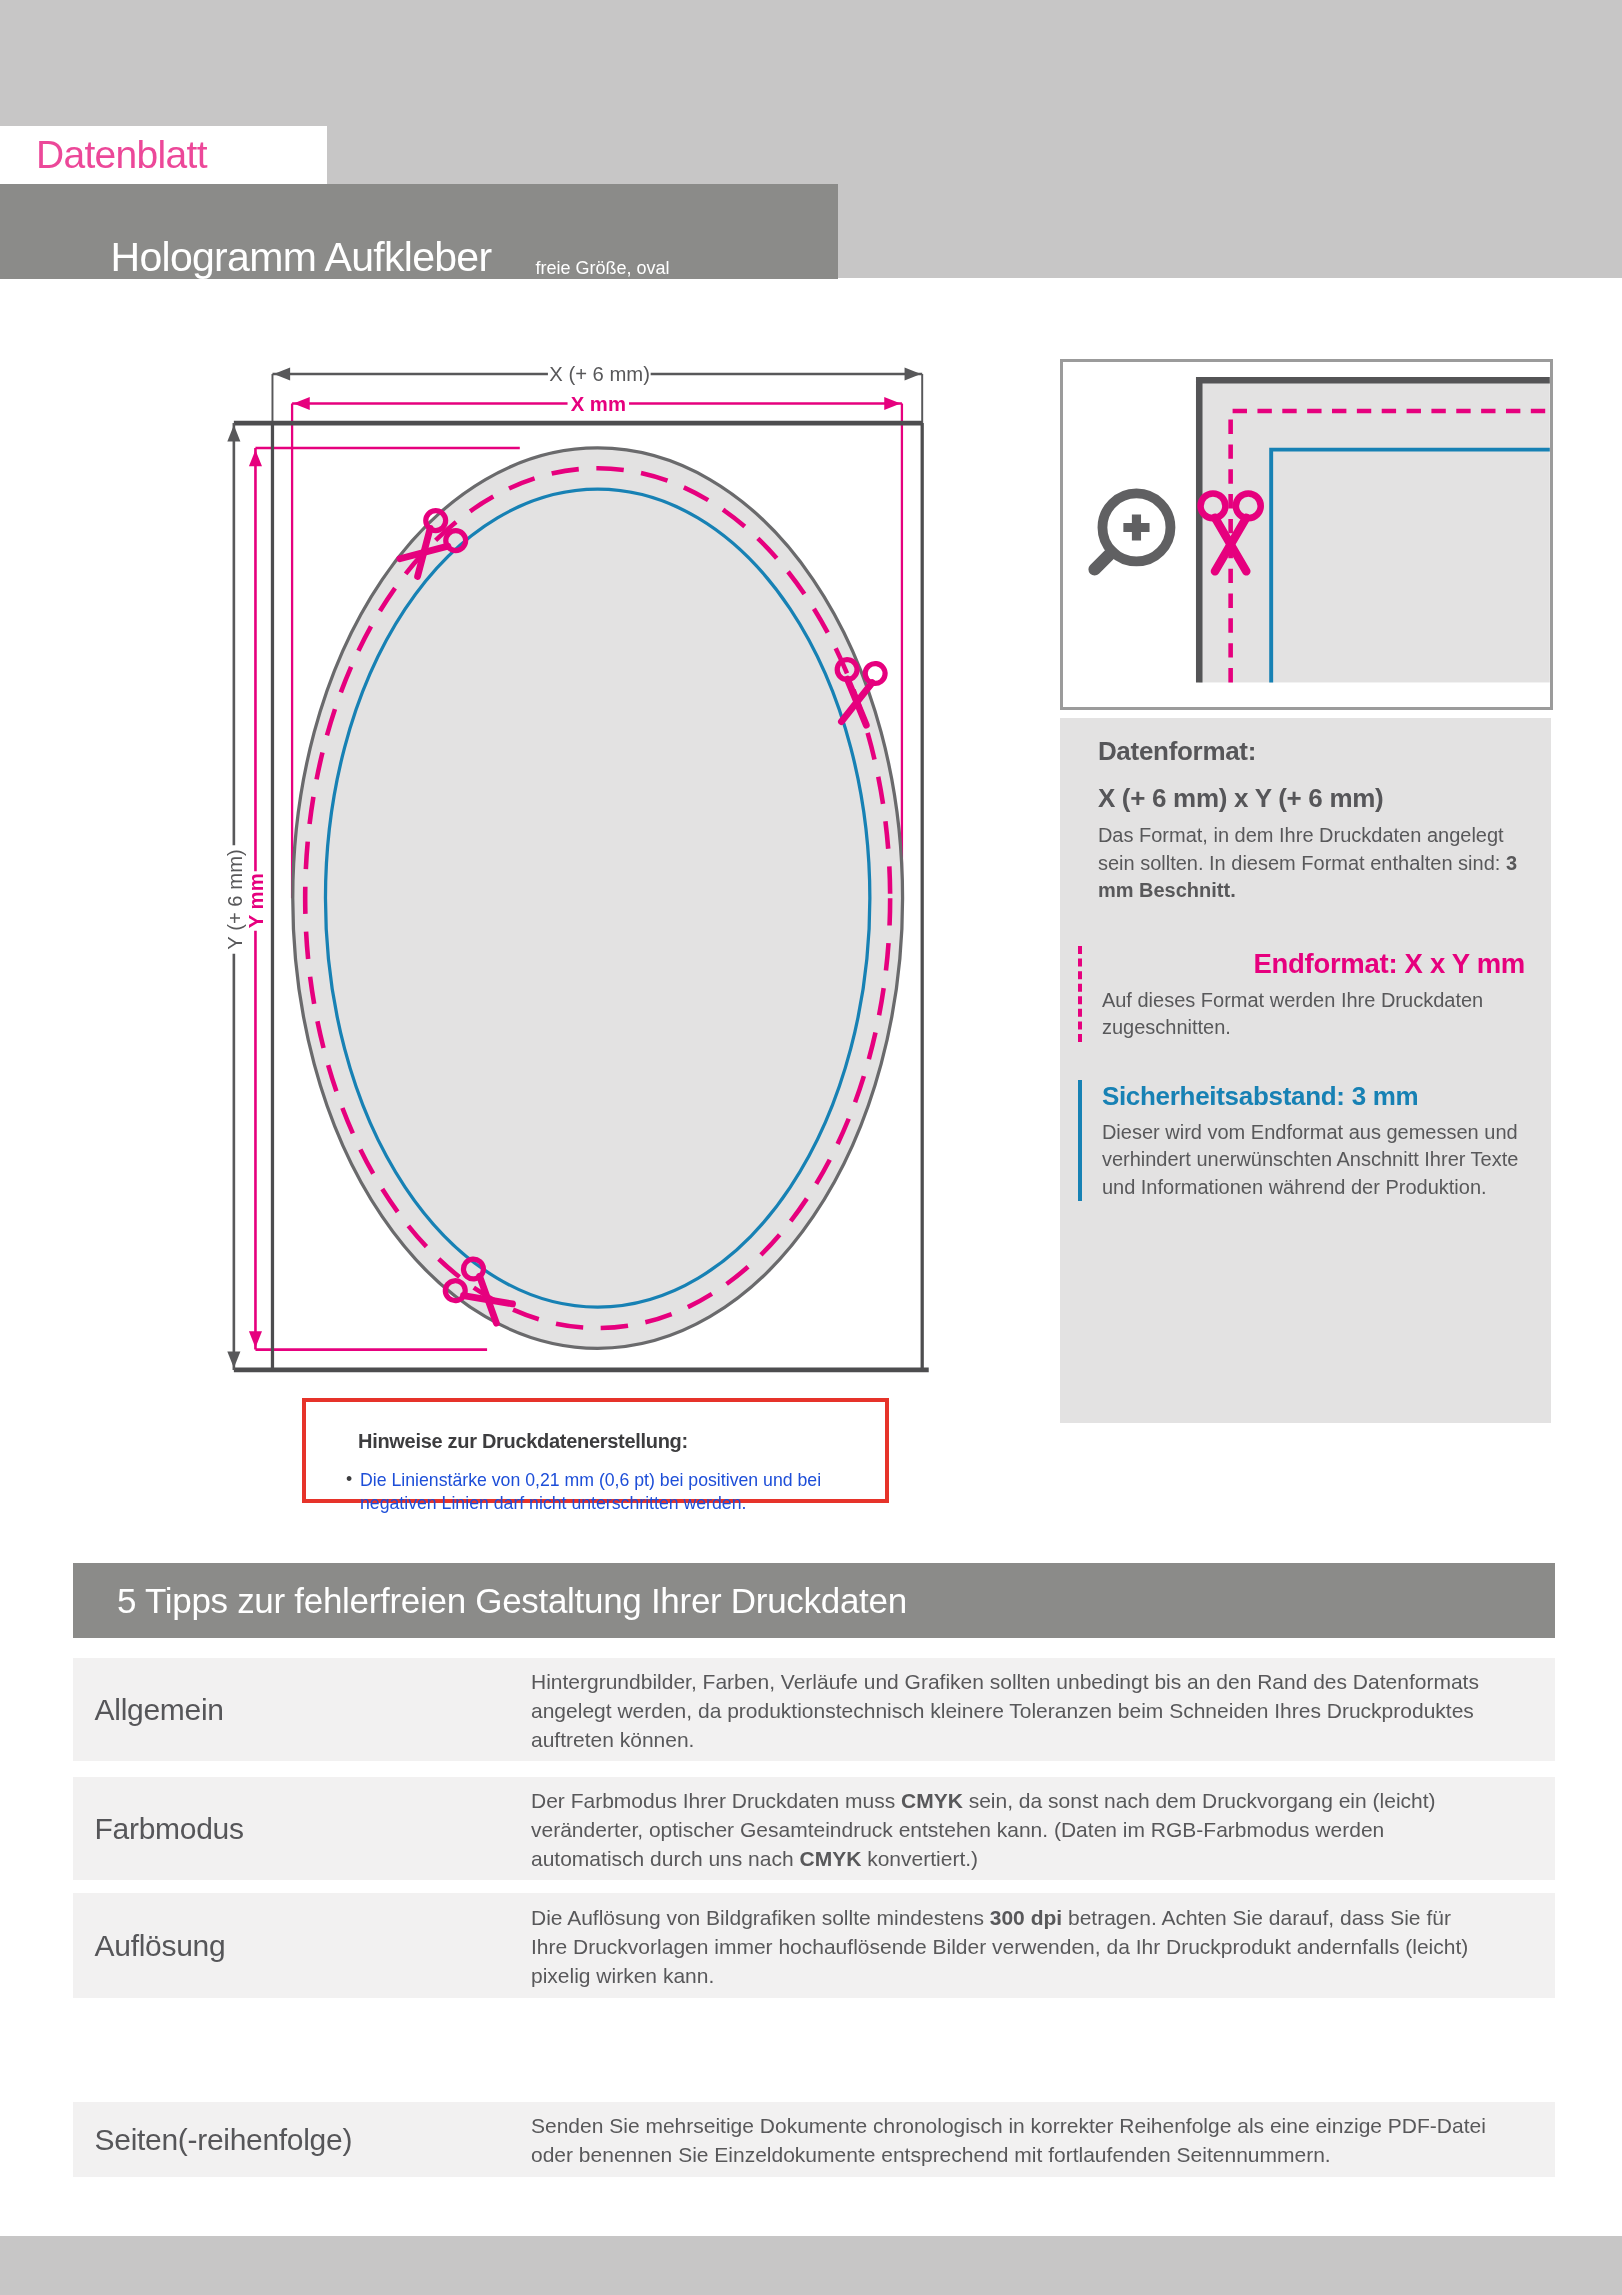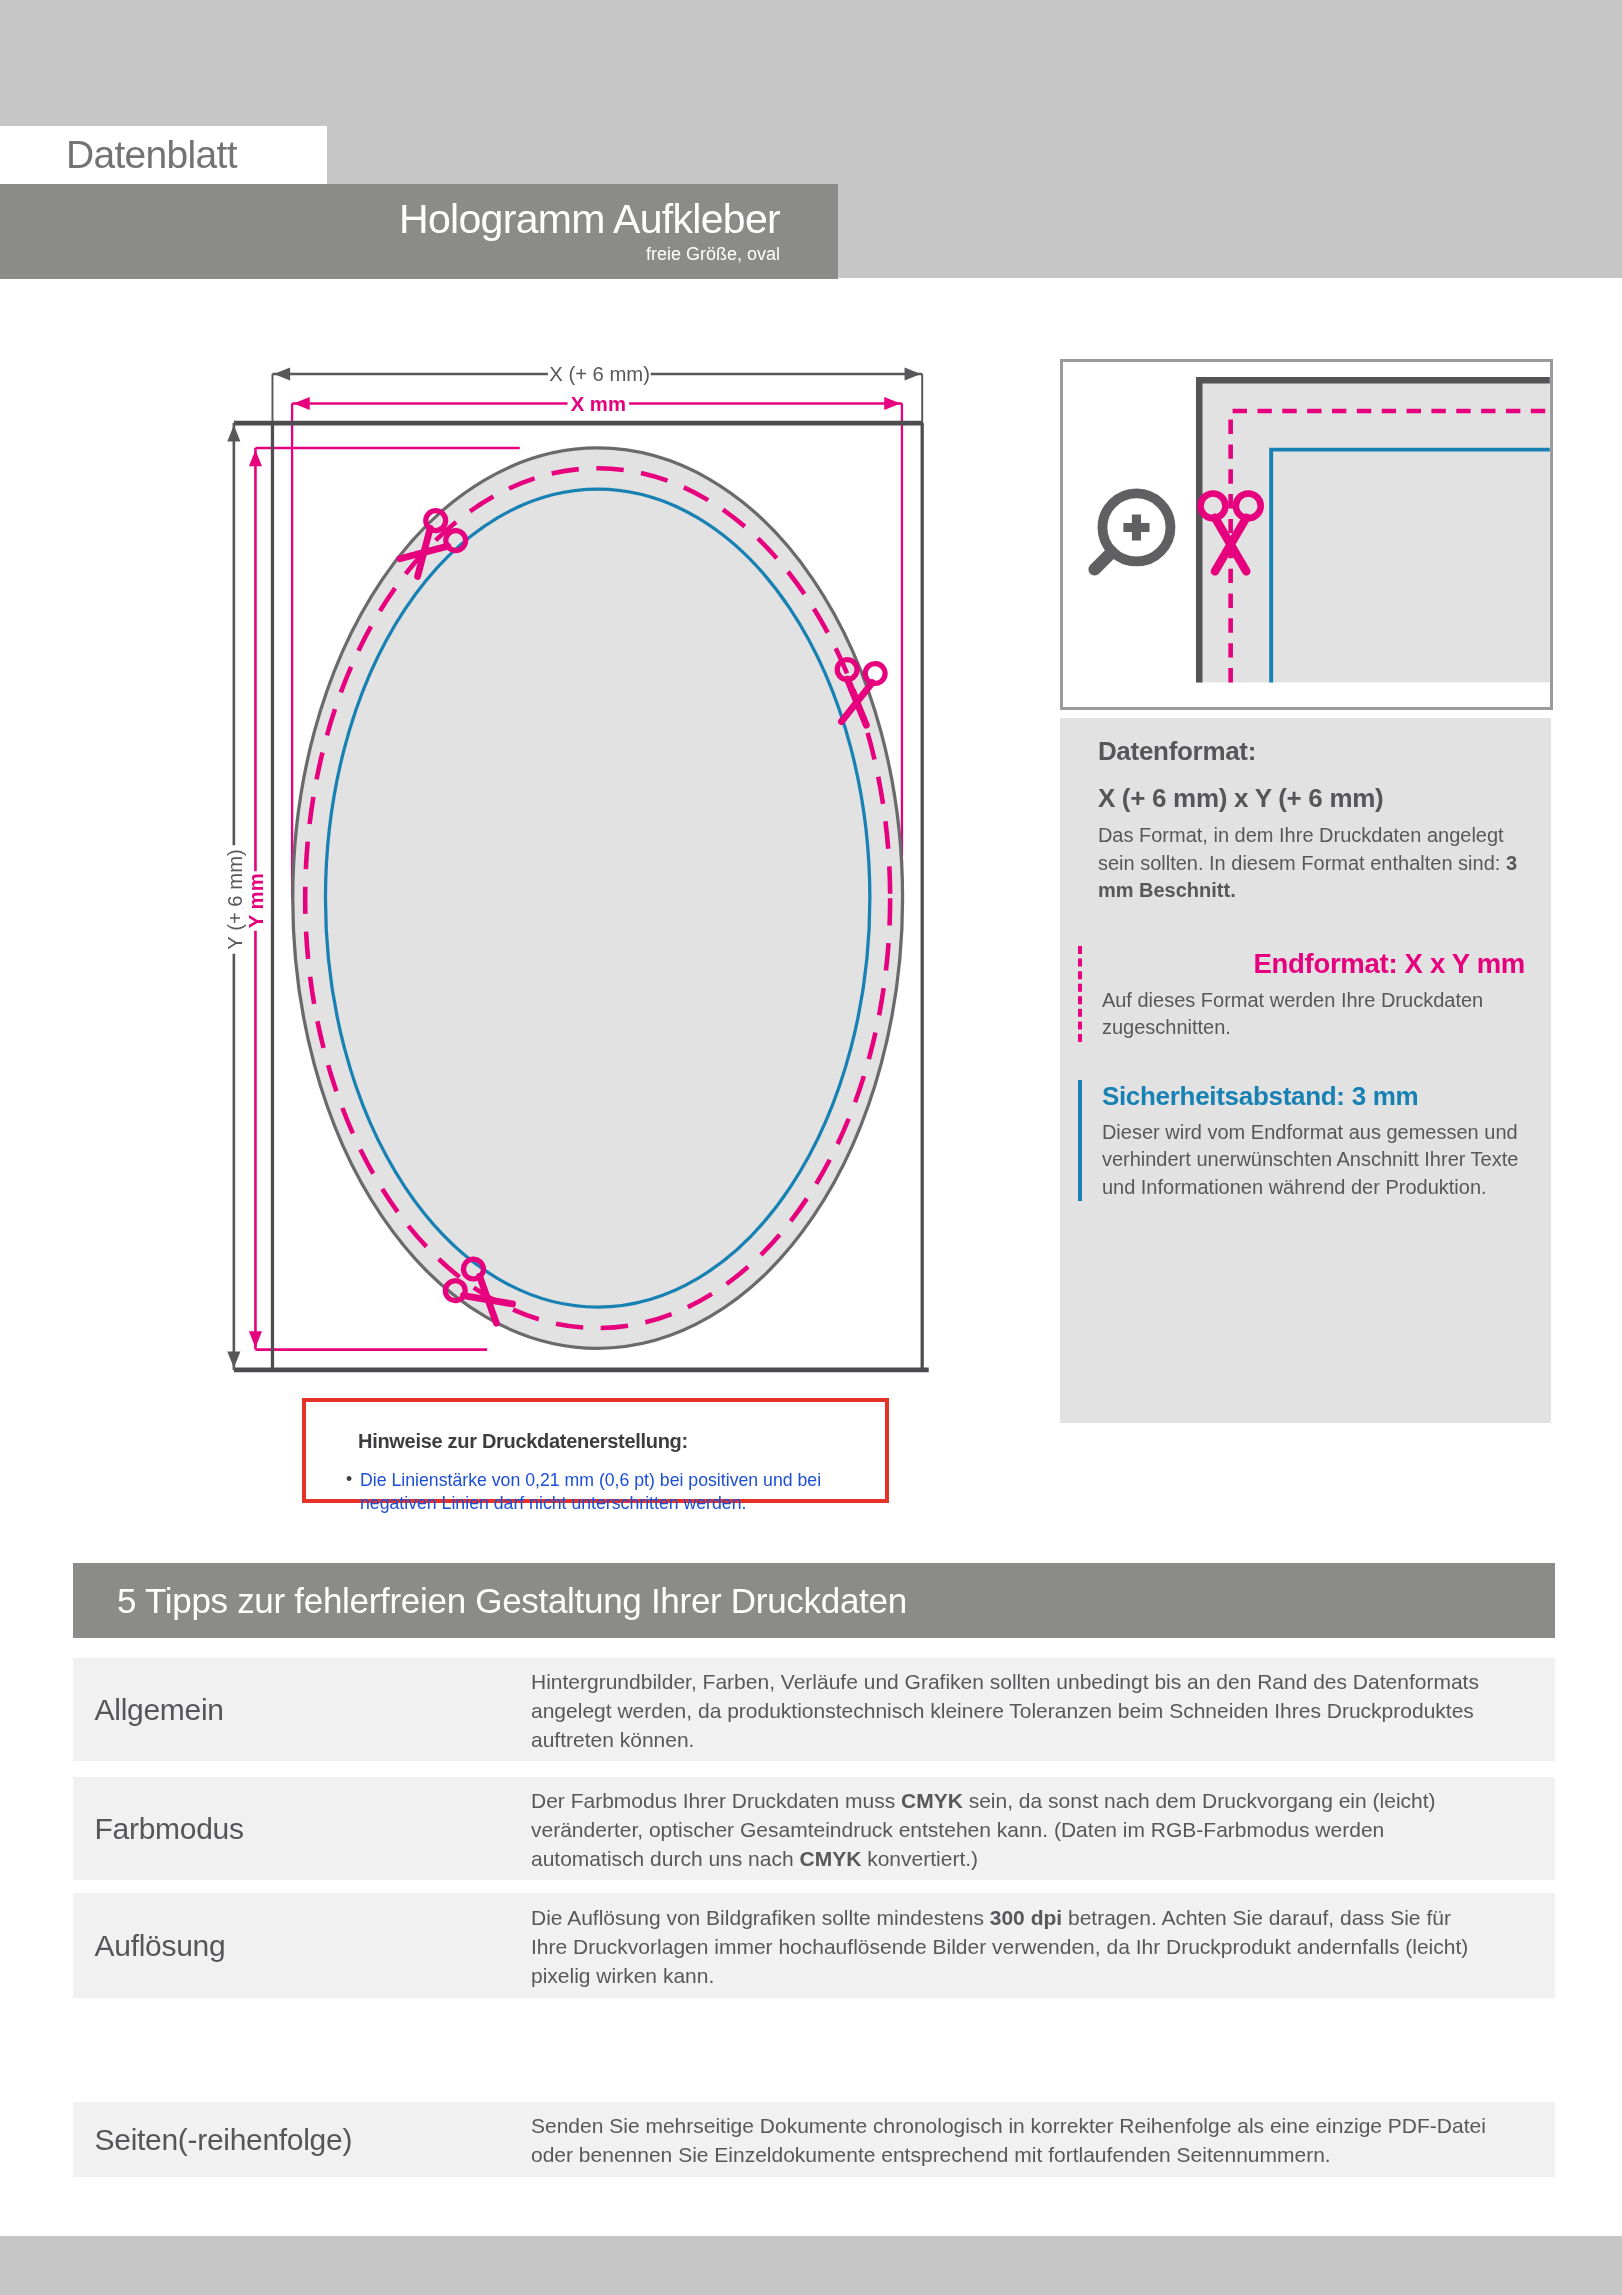--- a/index.html
+++ b/index.html
@@ -4,23 +4,23 @@
 <style>
   html,body{margin:0;padding:0;background:#ffffff;}
   .page{
     position:relative;width:1623px;height:2295px;overflow:hidden;background:#ffffff;
     font-family:"Liberation Sans",sans-serif;color:#58585a;
   }
   
   .band-top{position:absolute;left:0;top:0;width:1623px;height:278px;background:#c7c6c6;}
   .datenblatt-box{position:absolute;left:0;top:126px;width:327px;height:58px;background:#ffffff;
     display:flex;align-items:center;}
-  .datenblatt-box span{padding-left:66px;font-size:39px;letter-spacing:-0.7px;color:#737373;}
+  .datenblatt-box span{padding-left:36px;font-size:39px;letter-spacing:-0.7px;color:#ec4899;}
   .title-bar{position:absolute;left:0;top:184px;width:838px;height:95px;background:#8b8b89;
-    display:flex;flex-direction:column;justify-content:center;align-items:flex-end;padding-right:58px;box-sizing:border-box;}
+    display:flex;flex-direction:row;justify-content:center;align-items:flex-end;padding-right:58px;box-sizing:border-box;}
   .title-bar .main{color:#ffffff;font-size:41px;letter-spacing:-0.7px;line-height:1.05;}
   .title-bar .sub{color:#ffffff;font-size:18px;margin-top:3.9px;margin-left:44px;}
   
   .diagram-svg{position:absolute;left:209px;top:353px;width:759px;height:1034px;}
   
   .inset-box{position:absolute;left:1060px;top:359px;width:493px;height:351px;background:#ffffff;
     border:3.3px solid #9b9b9b;box-sizing:border-box;}
   .inset-box svg{position:absolute;left:0;top:0;width:487px;height:344px;}
   
   .info-panel{position:absolute;left:1060px;top:718px;width:491px;height:705px;background:#e3e2e2;

